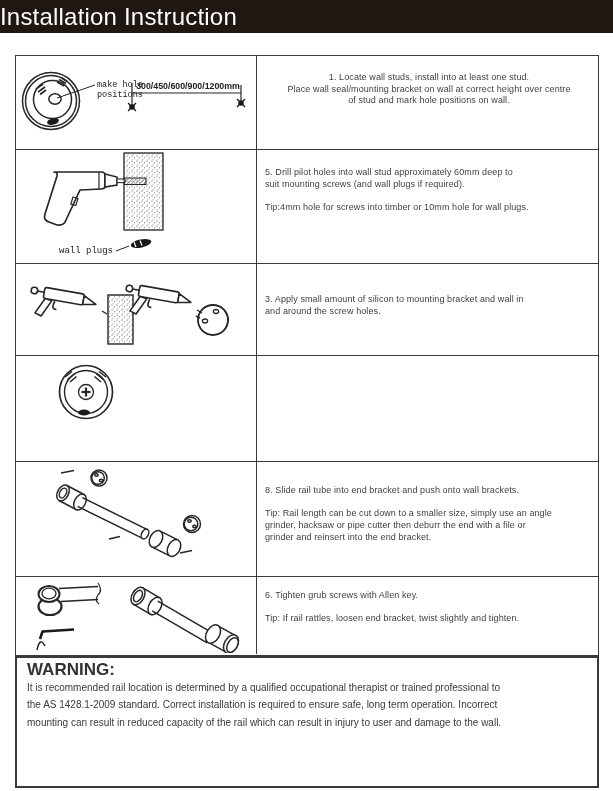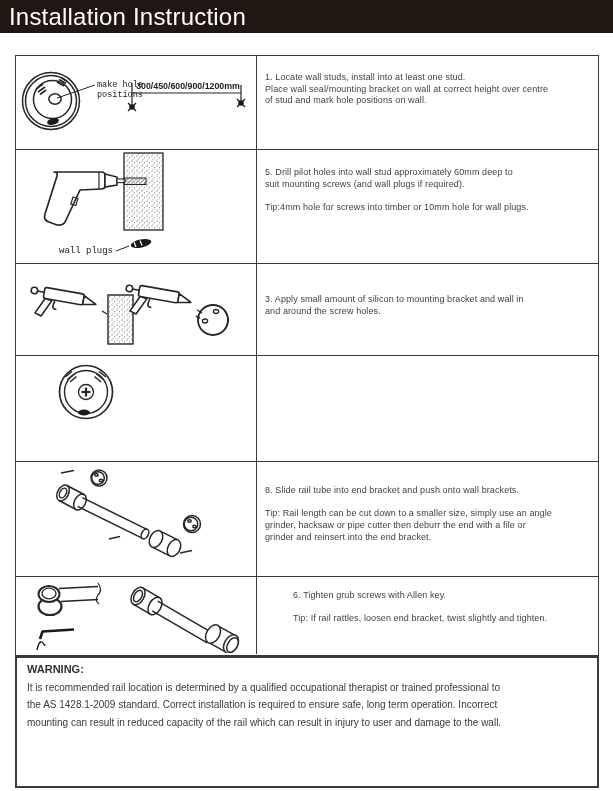--- a/index.html
+++ b/index.html
@@ -6,46 +6,46 @@
   body{
     width:613px;height:791px;position:relative;background:#ffffff;
     font-family:"Liberation Sans", sans-serif;color:#3f3f3f;
     -webkit-font-smoothing:antialiased;
   }
   .header{
     position:absolute;top:0;left:0;width:613px;height:33px;
     background:#201713;display:flex;align-items:center;
   }
   .header .title{
-    color:#ffffff;font-size:24px;font-weight:400;padding-left:9px;letter-spacing:0.2px;
+    color:#ffffff;font-size:24px;font-weight:400;letter-spacing:0.2px;
   }
   .itable{
     position:absolute;top:55px;left:15px;width:584px;height:601px;
     border:1.5px solid #3a3a3a;box-sizing:border-box;
     display:flex;flex-direction:column;background:#fff;
   }
   .row{display:flex;border-bottom:1.5px solid #3a3a3a;box-sizing:border-box;overflow:hidden;}
   .row:last-child{border-bottom:none;}
   .fig{width:241px;flex:0 0 241px;border-right:1.5px solid #3a3a3a;box-sizing:border-box;overflow:hidden;text-align:right;}
   .fig svg{display:block;}
   .txt{
     flex:1;padding:0 5px 0 8px;font-size:9px;line-height:11.7px;
     white-space:pre-line;color:#3f3f3f;box-sizing:border-box;letter-spacing:0.1px;
   }
-  .t1{padding-top:16px;}
+  .t1{padding-top:16px;text-align:center;}
   .t2{padding-top:17px;}
   .t3{padding-top:30px;}
   .t4{padding-top:11px;}
   .t5{padding-top:23px;}
-  .t6{padding-top:13px;margin-left:28px;}
+  .t6{padding-top:13px;}
   .warnbox{
     position:absolute;top:656px;left:15px;width:584px;height:132px;
     border:2px solid #3a3a3a;box-sizing:border-box;padding:3px 10px 0 10px;background:#fff;
   }
-  .warnbox .whead{font-size:11px;font-weight:bold;color:#333;line-height:17.5px;}
+  .warnbox .whead{font-size:17px;font-weight:bold;color:#333;line-height:17.5px;}
   .warnbox p{margin:0;font-size:10px;line-height:17.5px;white-space:pre-line;color:#3a3a3a;}
 </style>
 </head>
 <body>
 
 <div class="header">
   <span class="title">Installation Instruction</span>
 </div>
 
 <div class="itable">

